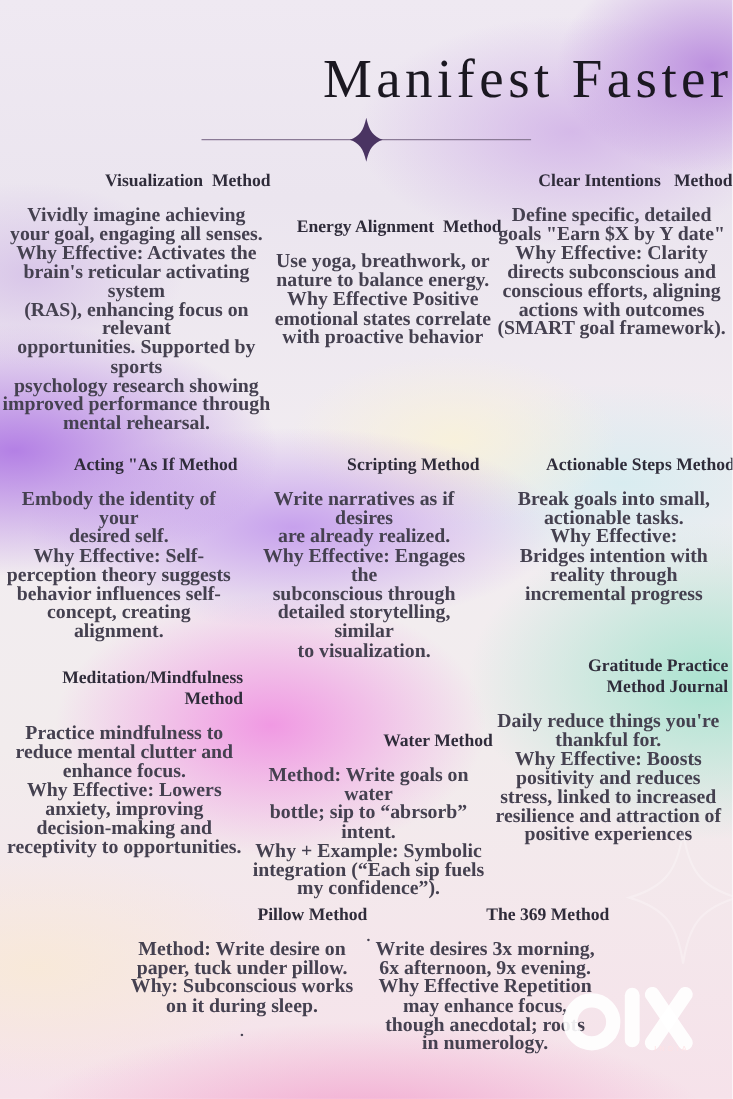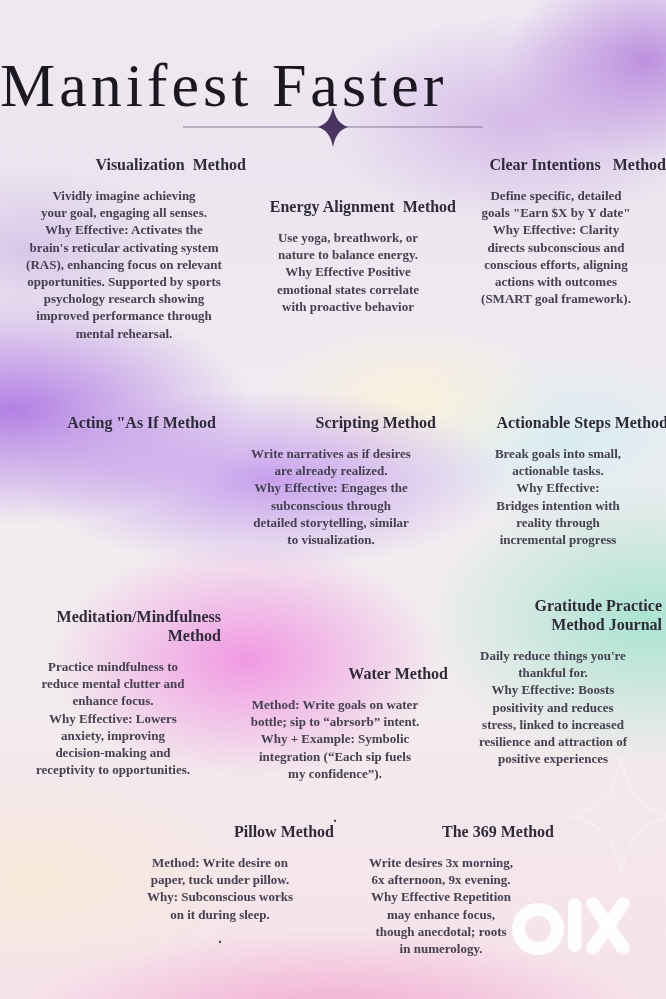--- a/index.html
+++ b/index.html
@@ -17,35 +17,35 @@
       radial-gradient(ellipse 32% 11% at 62% 40%, rgba(248,241,219,.95) 0%, rgba(248,241,219,0) 70%),
       radial-gradient(ellipse 40% 13% at 85% 44%, rgba(212,236,240,.85) 0%, rgba(212,236,240,0) 70%),
       radial-gradient(ellipse 42% 17% at 37% 66%, rgba(240,146,226,.92) 0%, rgba(240,146,226,0) 70%),
       radial-gradient(ellipse 46% 20% at 97% 62%, rgba(167,227,207,.95) 0%, rgba(167,227,207,0) 72%),
       radial-gradient(ellipse 48% 15% at 5% 88%, rgba(248,233,216,.95) 0%, rgba(248,233,216,0) 70%),
       radial-gradient(ellipse 62% 12% at 50% 102%, rgba(242,167,208,.95) 0%, rgba(242,167,208,0) 75%),
       linear-gradient(180deg,#efe9f2 0%,#ebe5ef 18%,#f2edf1 45%,#f2eced 68%,#f6e2ea 100%);
   }
   .title{
     position:absolute;top:8px;left:0;width:100%;
-    text-align:left;
-    font-size:62px;font-weight:400;letter-spacing:4px;
+    text-align:right;
+    font-size:50px;font-weight:400;letter-spacing:4px;
     color:#1b1821;
   }
   .divider{position:absolute;left:183px;top:105px;width:300px;height:44px;}
   .sec{position:absolute;text-align:center;}
   .sec h2{
     margin:0 0 13px 0;
     font-size:16px;line-height:19px;font-weight:700;
     color:#2f2c3a;
     white-space:pre-wrap;
     text-align:right;
   }
   .sec .body{
-    font-size:13px;line-height:17.2px;font-weight:700;
+    font-size:18px;line-height:17.2px;font-weight:700;
     color:#454150;
     white-space:pre-line;
   }
   .footnote{font-size:14px;font-weight:700;color:#454150;margin-top:28px;}
   .footnote.tight{margin-top:8px;}
   .s1{left:2px;top:155px;width:244px;}
   .s2{left:240px;top:197px;width:216px;}
   .s3{left:446px;top:155px;width:220px;}
   .s4{left:0px;top:413px;width:216px;}
   .s5{left:226px;top:413px;width:210px;}
@@ -107,20 +107,26 @@
 goals "Earn $X by Y date"
 Why Effective: Clarity
 directs subconscious and
 conscious efforts, aligning
 actions with outcomes
 (SMART goal framework).</div>
   </div>
 
   <div class="sec s4">
     <h2>Acting "As If Method</h2>
+    <div class="body">Embody the identity of your
+desired self.
+Why Effective: Self-
+perception theory suggests
+behavior influences self-
+concept, creating alignment.</div>
   </div>
 
   <div class="sec s5">
     <h2>Scripting Method</h2>
     <div class="body">Write narratives as if desires
 are already realized.
 Why Effective: Engages the
 subconscious through
 detailed storytelling, similar
 to visualization.</div>

